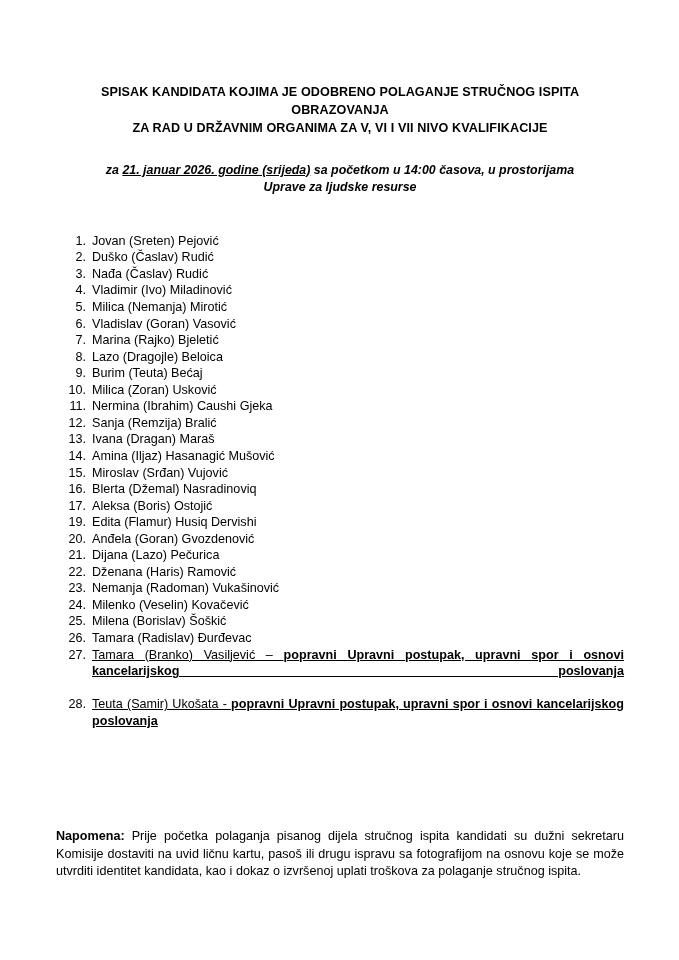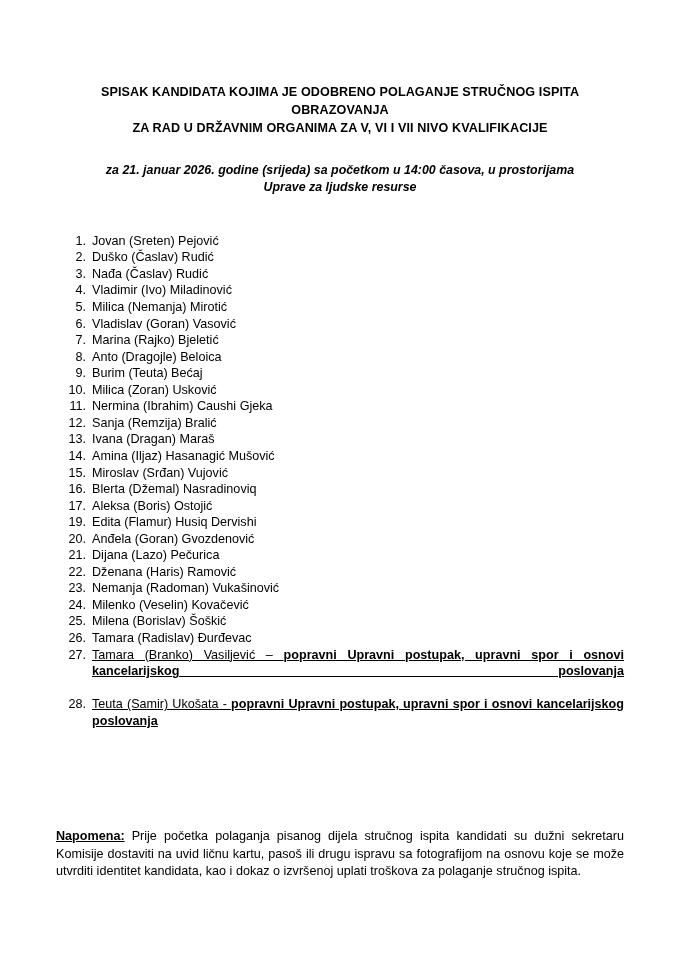--- a/index.html
+++ b/index.html
@@ -49,21 +49,21 @@
   .subtitle {
     margin: 0;
     padding-top: 24px;
     font-size: 12.4px;
     font-weight: bold;
     font-style: italic;
     line-height: 1.42;
     text-align: center;
   }
   .subtitle .sline { display: block; }
-  .subtitle .u { }
+  .subtitle .u { text-decoration: underline; }
 
   
   .list {
     margin: 0;
     padding: 0;
     list-style: none;
     padding-top: 36px;
   }
   .list li {
     position: relative;
@@ -102,21 +102,20 @@
   
   .napomena {
     padding-top: 70px;
     font-size: 12.6px;
     line-height: 1.38;
     text-align: justify;
     text-justify: inter-word;
   }
   .napomena .lbl {
     font-weight: bold;
-    text-decoration: underline;
   }
 </style>
 </head>
 <body>
 
 <div class="page">
   <div class="content">
 
     <h1 class="doc-title">
       <span class="tline">SPISAK KANDIDATA KOJIMA JE ODOBRENO POLAGANJE STRUČNOG ISPITA</span>
@@ -130,21 +129,21 @@
     </p>
 
     <ol class="list" id="candidate-list">
         <li><span class="num">1.</span><span class="nm">Jovan (Sreten) Pejović</span></li>
         <li><span class="num">2.</span><span class="nm">Duško (Časlav) Rudić</span></li>
         <li><span class="num">3.</span><span class="nm">Nađa (Časlav) Rudić</span></li>
         <li><span class="num">4.</span><span class="nm">Vladimir (Ivo) Miladinović</span></li>
         <li><span class="num">5.</span><span class="nm">Milica (Nemanja) Mirotić</span></li>
         <li><span class="num">6.</span><span class="nm">Vladislav (Goran) Vasović</span></li>
         <li><span class="num">7.</span><span class="nm">Marina (Rajko) Bjeletić</span></li>
-        <li><span class="num">8.</span><span class="nm">Anto (Dragojle) Beloica</span></li>
+        <li><span class="num">8.</span><span class="nm">Lazo (Dragojle) Beloica</span></li>
         <li><span class="num">9.</span><span class="nm">Burim (Teuta) Bećaj</span></li>
         <li><span class="num">10.</span><span class="nm">Milica (Zoran) Usković</span></li>
         <li><span class="num">11.</span><span class="nm">Nermina (Ibrahim) Caushi Gjeka</span></li>
         <li><span class="num">12.</span><span class="nm">Sanja (Remzija) Bralić</span></li>
         <li><span class="num">13.</span><span class="nm">Ivana (Dragan) Maraš</span></li>
         <li><span class="num">14.</span><span class="nm">Amina (Iljaz) Hasanagić Mušović</span></li>
         <li><span class="num">15.</span><span class="nm">Miroslav (Srđan) Vujović</span></li>
         <li><span class="num">16.</span><span class="nm">Blerta (Džemal) Nasradinoviq</span></li>
         <li><span class="num">17.</span><span class="nm">Aleksa (Boris) Ostojić</span></li>
         <li><span class="num">19.</span><span class="nm">Edita (Flamur) Husiq Dervishi</span></li>

